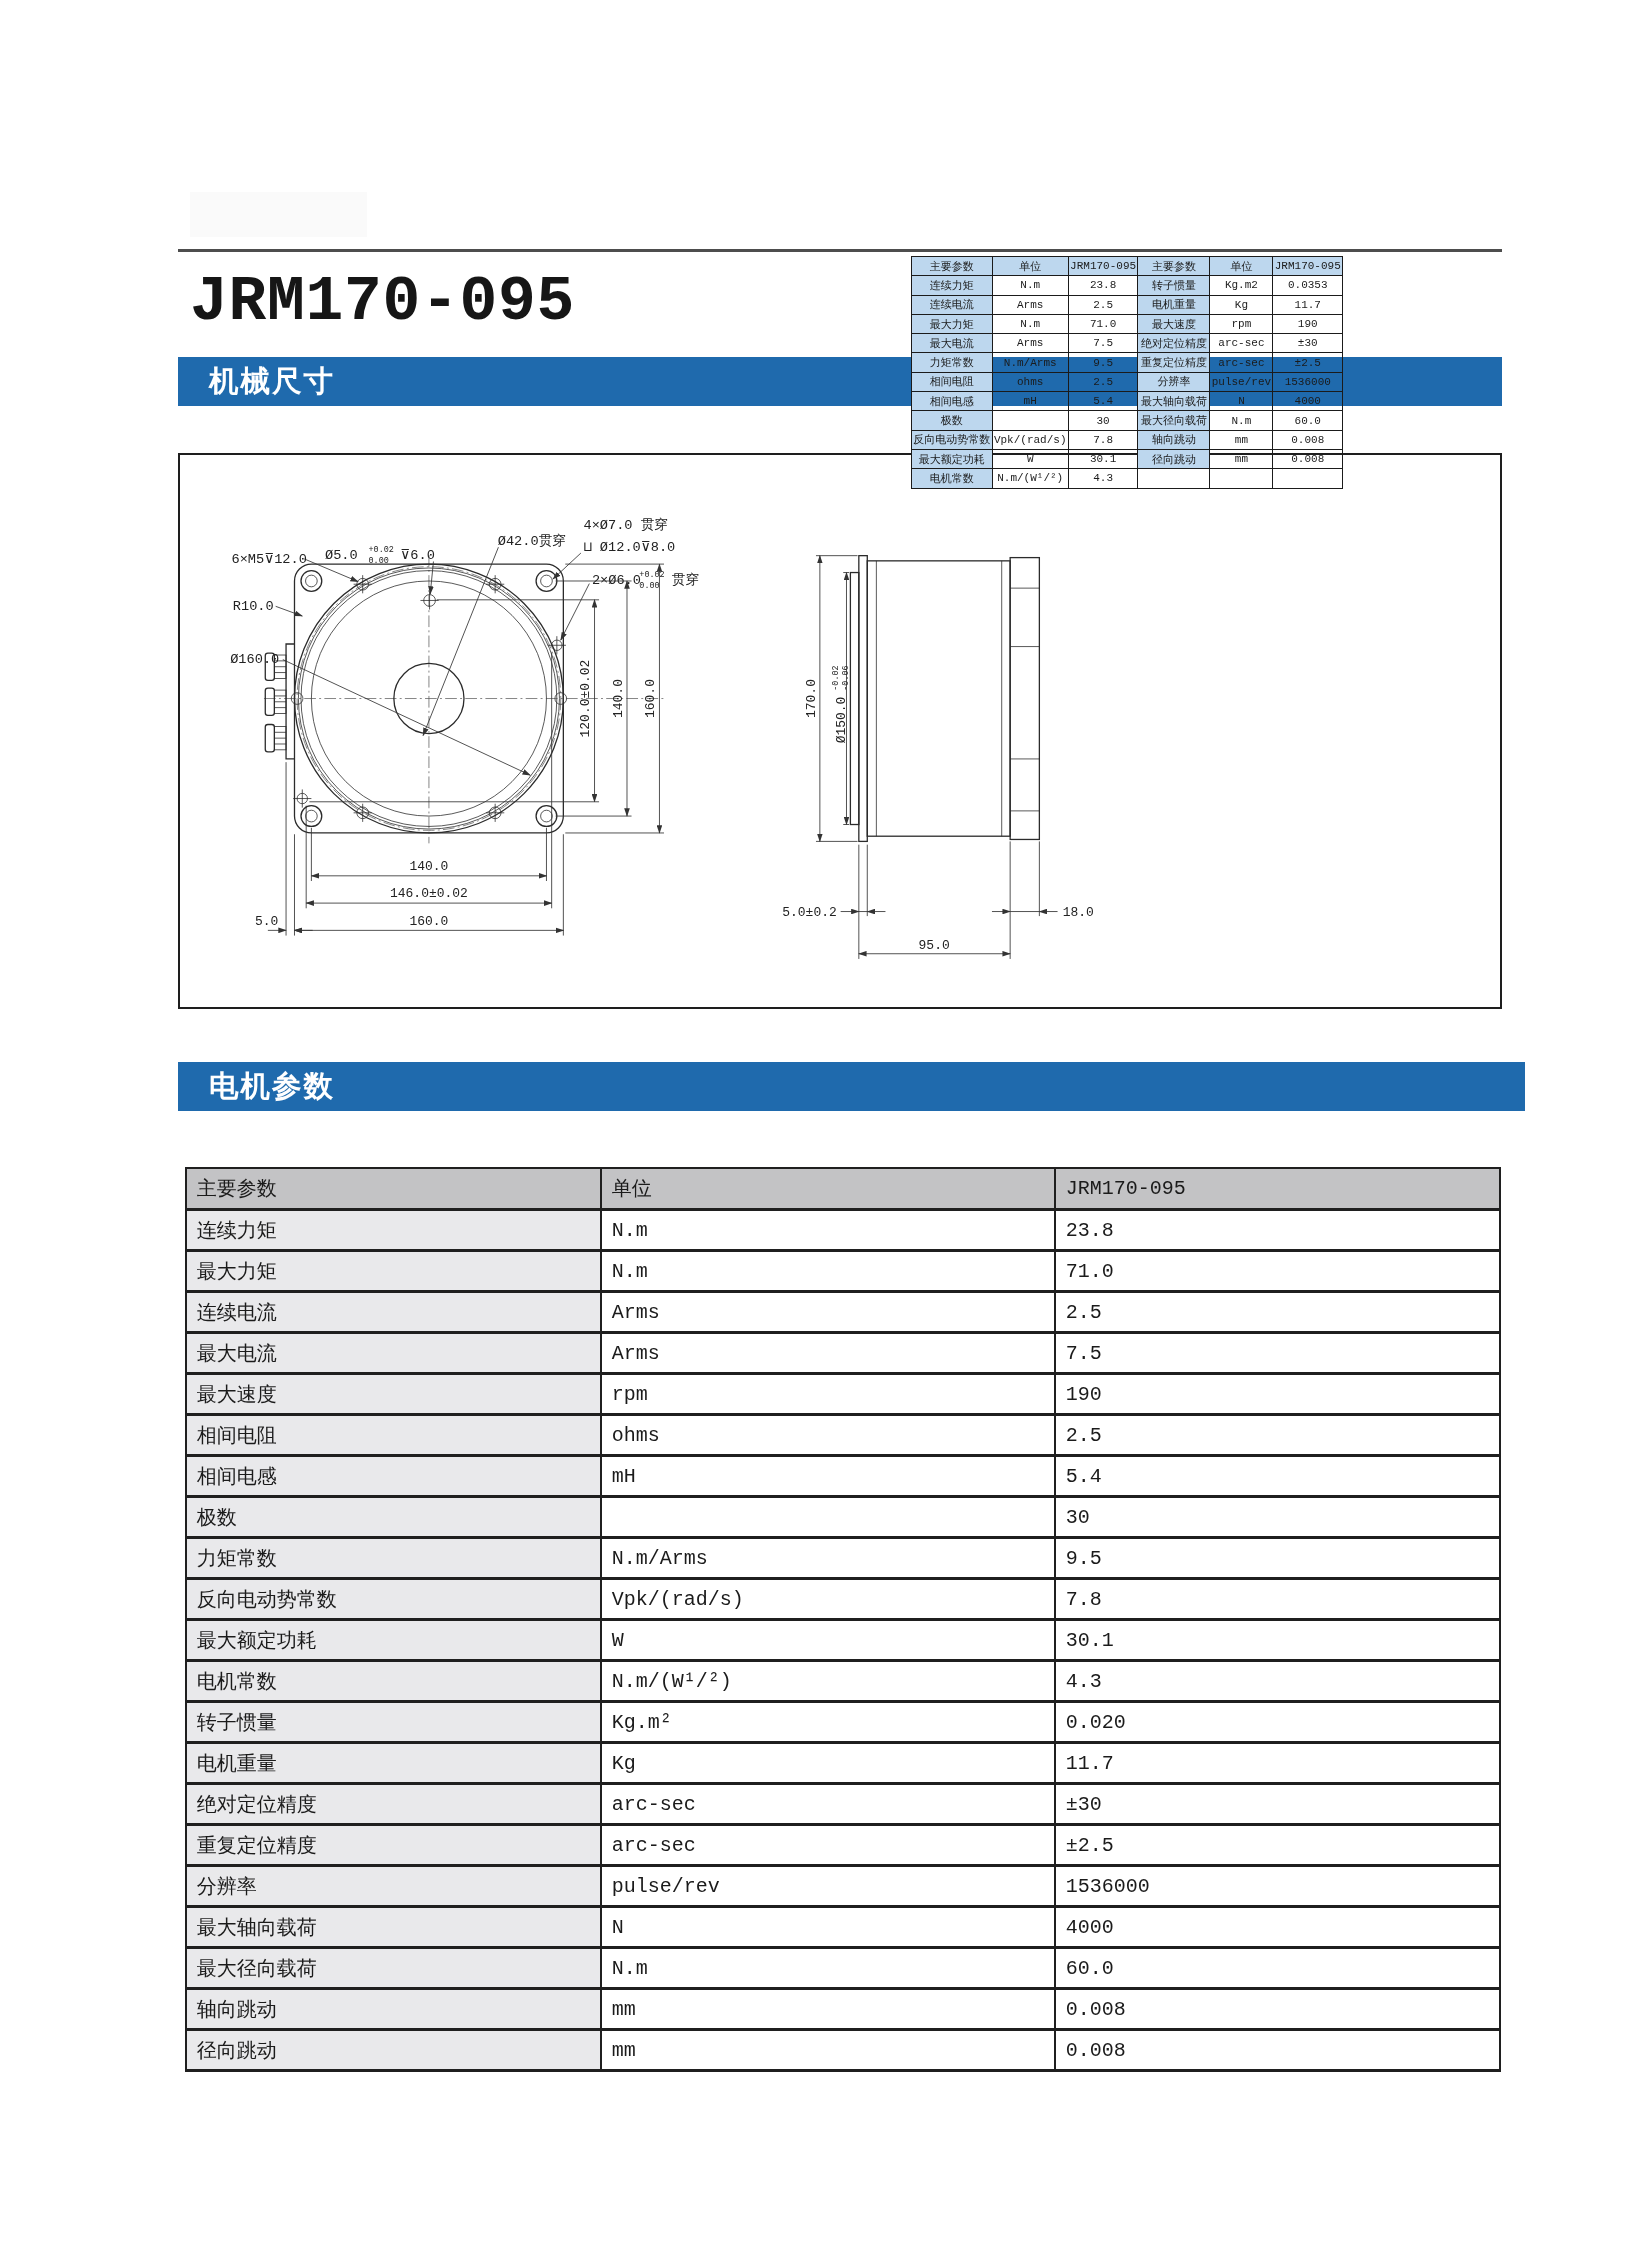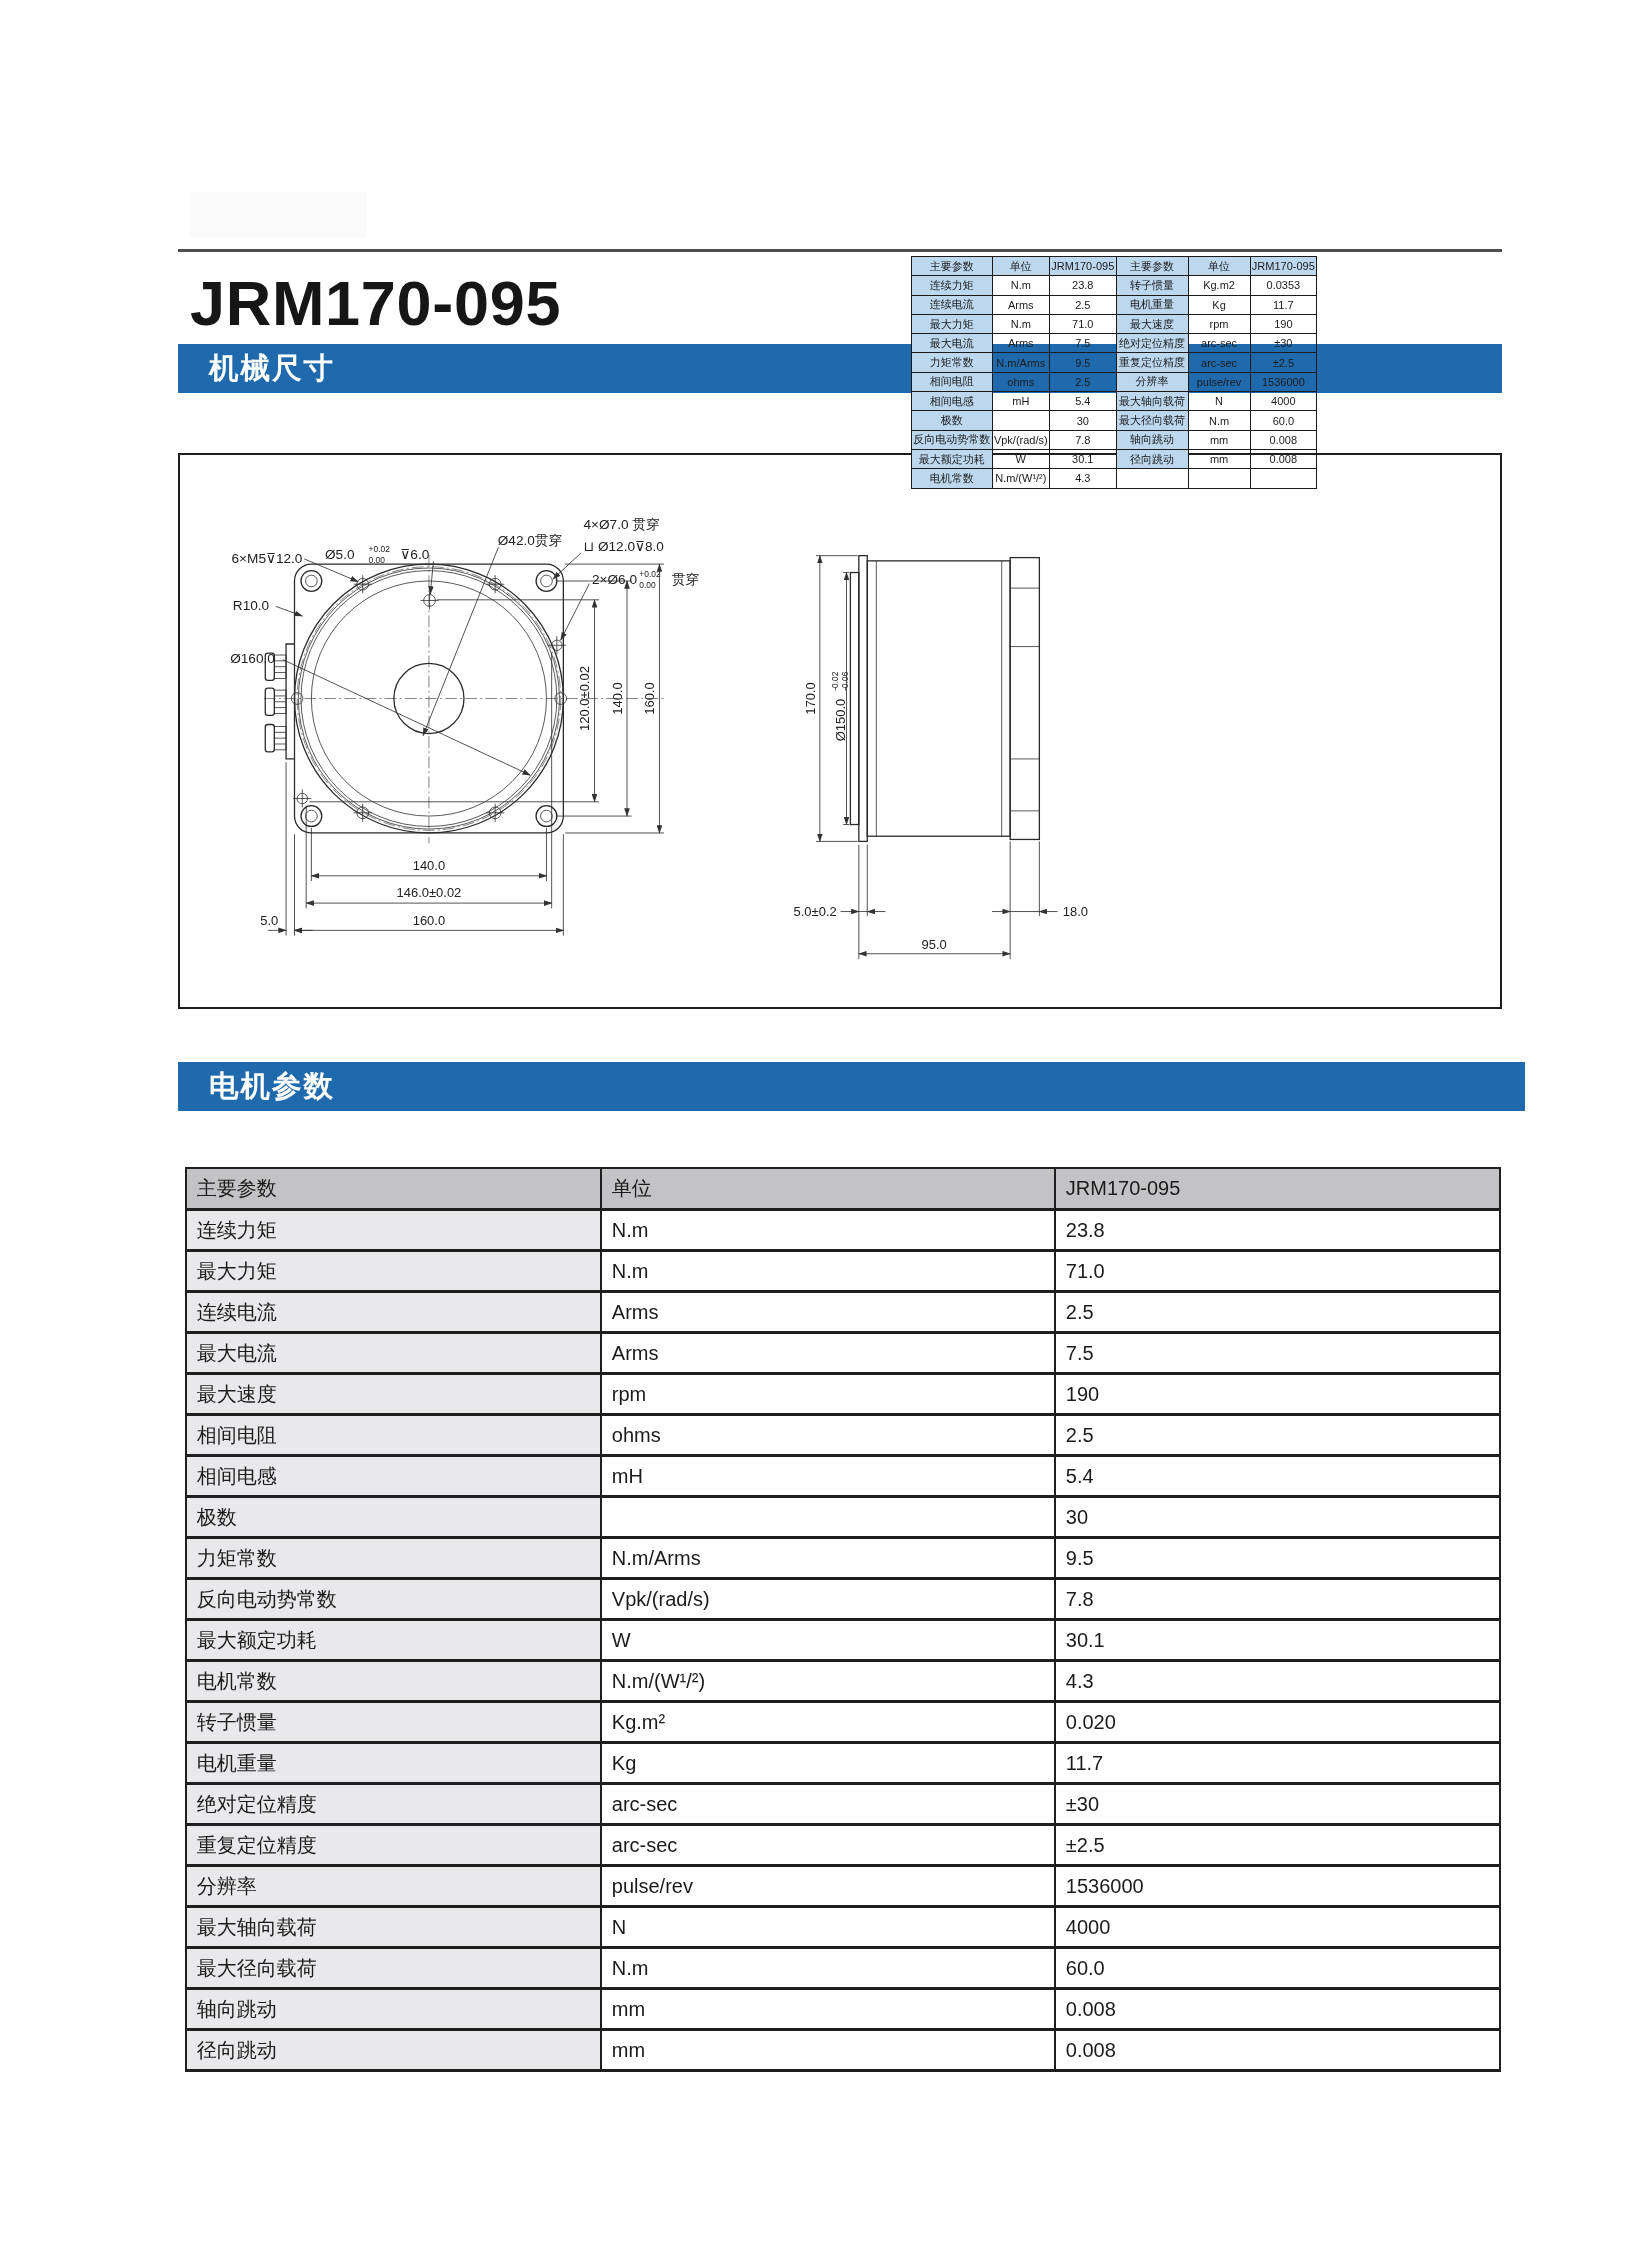--- a/index.html
+++ b/index.html
@@ -1,24 +1,24 @@
 <!DOCTYPE html>
 <html style="font-size:10.5px"><head>
 <meta charset="utf-8">
 <style>
   html,body{margin:0;padding:0;background:#ffffff;}
   #page{position:relative;width:1525px;height:2250px;background:#fff;overflow:hidden;
-        font-family:Liberation Sans, sans-serif;color:#1b1b1b;}
+        font-family:Liberation Mono, monospace;color:#1b1b1b;}
 
   
   .logo-ph{position:absolute;left:190px;top:192px;width:177px;height:45px;background:#fafafa;}
   .top-rule{position:absolute;left:178px;top:249px;width:1324px;height:3.3px;background:#4d4d4d;}
   .title{position:absolute;left:190px;top:267px;font-size:63px;font-weight:800;letter-spacing:0.7px;color:#161616;}
   .bar{position:absolute;left:178px;width:1324px;height:49px;background:#1F6AAD;}
-  .bar1{top:344px;text-align:right;} .bar2{top:1062px;padding-left:28px;}
+  .bar1{top:357px;text-align:right;} .bar2{top:1062px;padding-left:28px;}
   .bar span{position:absolute;left:31px;top:50%;transform:translateY(-50%);
             color:#fff;font-size:29.5px;font-weight:700;letter-spacing:2px;}
 
   
   .panel{position:absolute;left:178px;top:453px;width:1324px;height:556px;border:2px solid #1e1e1e;box-sizing:border-box;background:#fff;}
   .panel svg{position:absolute;left:0;top:0;width:100%;height:100%;}
   .ln{fill:none;stroke:#2b2b2b;stroke-width:2px;}
   .tn{fill:none;stroke:#2b2b2b;stroke-width:1.2px;}
   .cl{fill:none;stroke:#555;stroke-width:1.1px;stroke-dasharray:18 5 3 5;}
   .dm{fill:none;stroke:#333;stroke-width:1.3px;}

